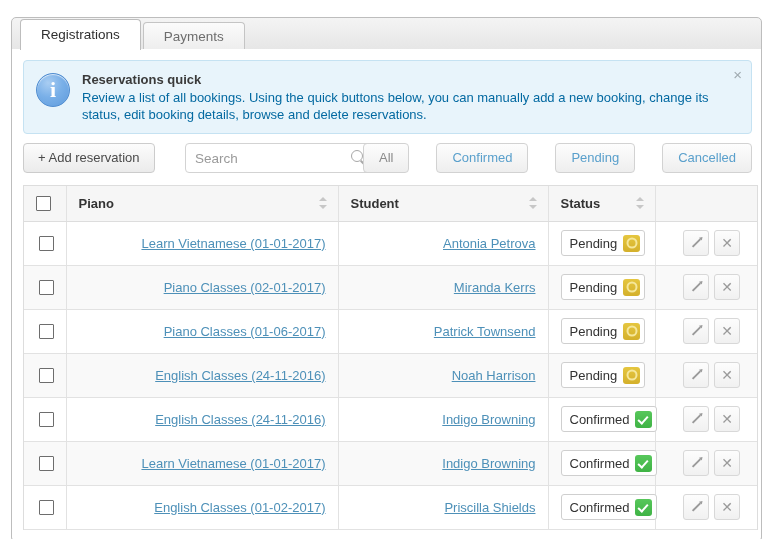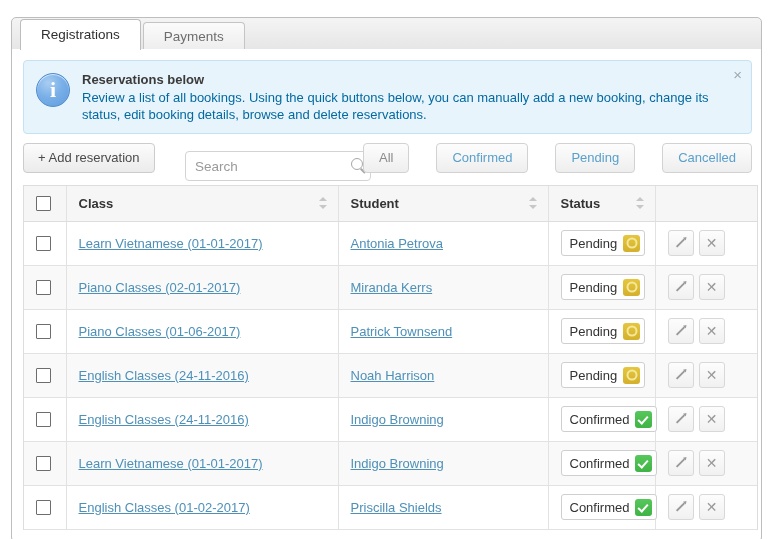--- a/index.html
+++ b/index.html
@@ -132,21 +132,21 @@
     font-size: 13px;
     color: #4a4a4a;
     background: linear-gradient(to bottom, #fcfcfc 0%, #ebebeb 100%);
     border: 1px solid #cccccc;
     border-radius: 4px;
     cursor: pointer;
     line-height: 28px;
   }
   .search-wrap {
     position: absolute;
-    left: 162px; top: 8px;
+    left: 162px; top: 0;
     width: 186px; height: 30px;
   }
   .search-input {
     width: 100%; height: 30px;
     border: 1px solid #d3d3d3;
     border-radius: 4px;
     padding: 0 28px 0 9px;
     font-size: 13.5px;
     color: #333;
     font-family: "Liberation Sans", sans-serif;
@@ -193,21 +193,21 @@
   
   .table-wrap {
     position: absolute;
     left: 11px; top: 136px;
     width: 735px;
     border: 1px solid #dddddd;
     border-bottom: none;
     overflow: hidden;
   }
   table { border-collapse: collapse; width: 100%; table-layout: fixed; }
-  th, td { border-right: 1px solid #e2e2e2; }
+  th, td { border-right: 1px solid #e2e2e2; text-align: right; }
   th:last-child, td:last-child { border-right: none; }
   thead th {
     height: 35px;
     background: #f6f6f6;
     border-bottom: 1px solid #dddddd;
     font-size: 13px;
     font-weight: bold;
     color: #333333;
     text-align: left;
     padding: 0 12px;
@@ -350,21 +350,21 @@
   <div class="tab">
     <span>Payments</span>
   </div>
 </div>
 
 <div class="panel">
 
   <div class="alert">
     <div class="alert-icon"></div>
     <div class="alert-body">
-      <div class="alert-title">Reservations below</div>
+      <div class="alert-title">Reservations quick</div>
       <div class="alert-text">Review a list of all bookings. Using the quick buttons below, you can manually add a new booking, change its status, edit booking details, browse and delete reservations.</div>
     </div>
     <div class="alert-close">×</div>
   </div>
 
   <div class="toolbar">
     <div class="btn-add">+ Add reservation</div>
 
     <div class="search-wrap">
       <input class="search-input" type="text" placeholder="Search" style="">
@@ -387,21 +387,21 @@
           <col class="col-student">
         <col class="col-status">
           <col class="col-actions">
       </colgroup>
       <thead>
         <tr>
           <th>
             <span class="cb"></span>
           </th>
           <th>
-            <span>Class</span>
+            <span>Piano</span>
             <span class="sort-ic">
                 <span class="up"></span>
                 <span class="dn"></span>
               </span>
           </th>
           <th>
             <span>Student</span>
             <span class="sort-ic">
                 <span class="up"></span>
                 <span class="dn"></span>

